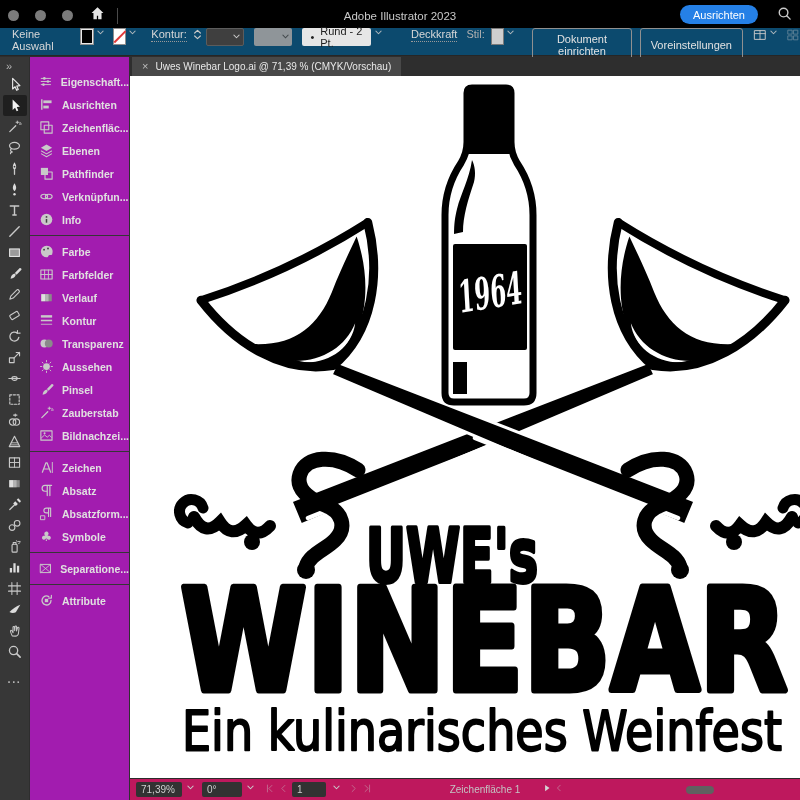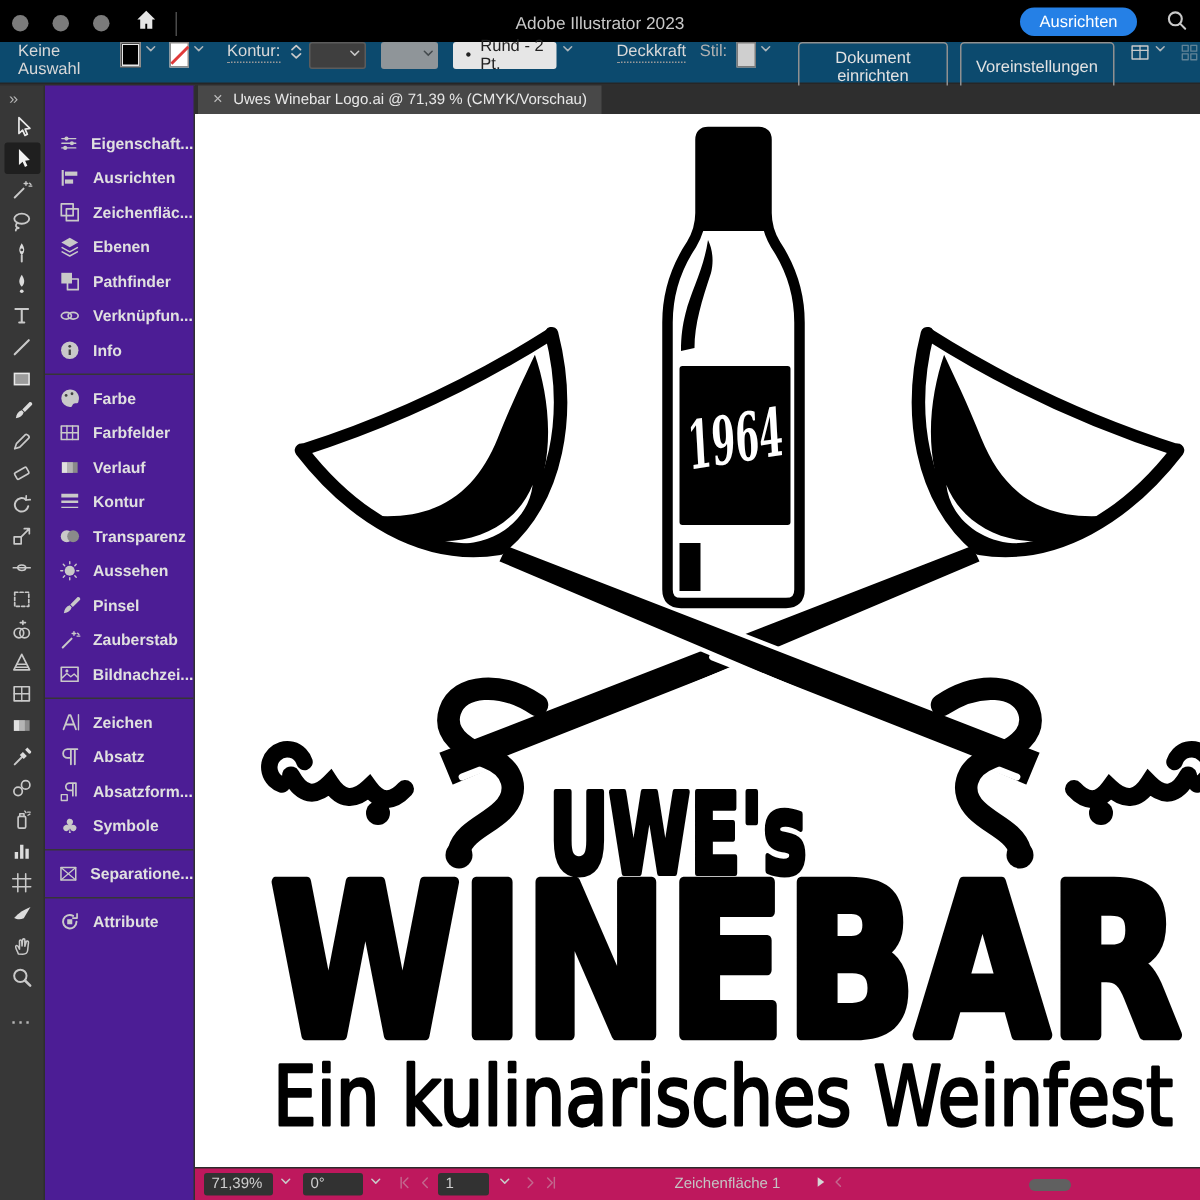--- a/index.html
+++ b/index.html
@@ -37,21 +37,21 @@
   .cb-btn{height:20px;border:1px solid #909090;border-radius:3px;padding:16px 10px;display:flex;
           align-items:center;font-size:11px;color:#e2e2e2;background:transparent;}
   
   .main{position:absolute;top:57px;left:0;right:0;bottom:0;display:flex;}
   .toolscol{width:30px;background:#373737;border-right:1px solid #2e2e2e;display:flex;
             flex-direction:column;align-items:center;}
   .tools-expand{align-self:flex-start;padding:3px 0 2px 6px;color:#b5b5b5;font-size:11px;letter-spacing:-2px;}
   .tool{width:24px;height:21px;display:flex;align-items:center;justify-content:center;border-radius:2px;}
   .tool.active{background:#1f1f1f;}
   .tools-more{margin-top:14px;color:#b5b5b5;font-size:11px;font-weight:bold;letter-spacing:1px;}
-  .paneldock{width:100px;background:#4c1d95;border-right:1px solid #303030;padding-top:27px;overflow:hidden;}
+  .paneldock{width:100px;background:#a21caf;border-right:1px solid #303030;padding-top:13px;overflow:hidden;}
   .pitem{height:23px;display:flex;align-items:center;gap:8px;padding-left:9px;}
   .plabel{font-size:10.5px;font-weight:bold;color:#e0e0e0;white-space:nowrap;}
   .pdiv{height:1px;background:#363636;margin:4px 0;}
   
   .docarea{flex:1;display:flex;flex-direction:column;position:relative;}
   .tabbar{height:19px;background:#2e2e2e;display:flex;align-items:flex-end;}
   .tab{margin-left:2px;height:19px;background:#484848;display:flex;align-items:center;gap:7px;
        padding:0 10px;font-size:10px;color:#e8e8e8;white-space:nowrap;}
   .tab-close{color:#bdbdbd;font-size:11px;line-height:1;}
   .canvas{flex:1;background:#ffffff;position:relative;overflow:hidden;}

